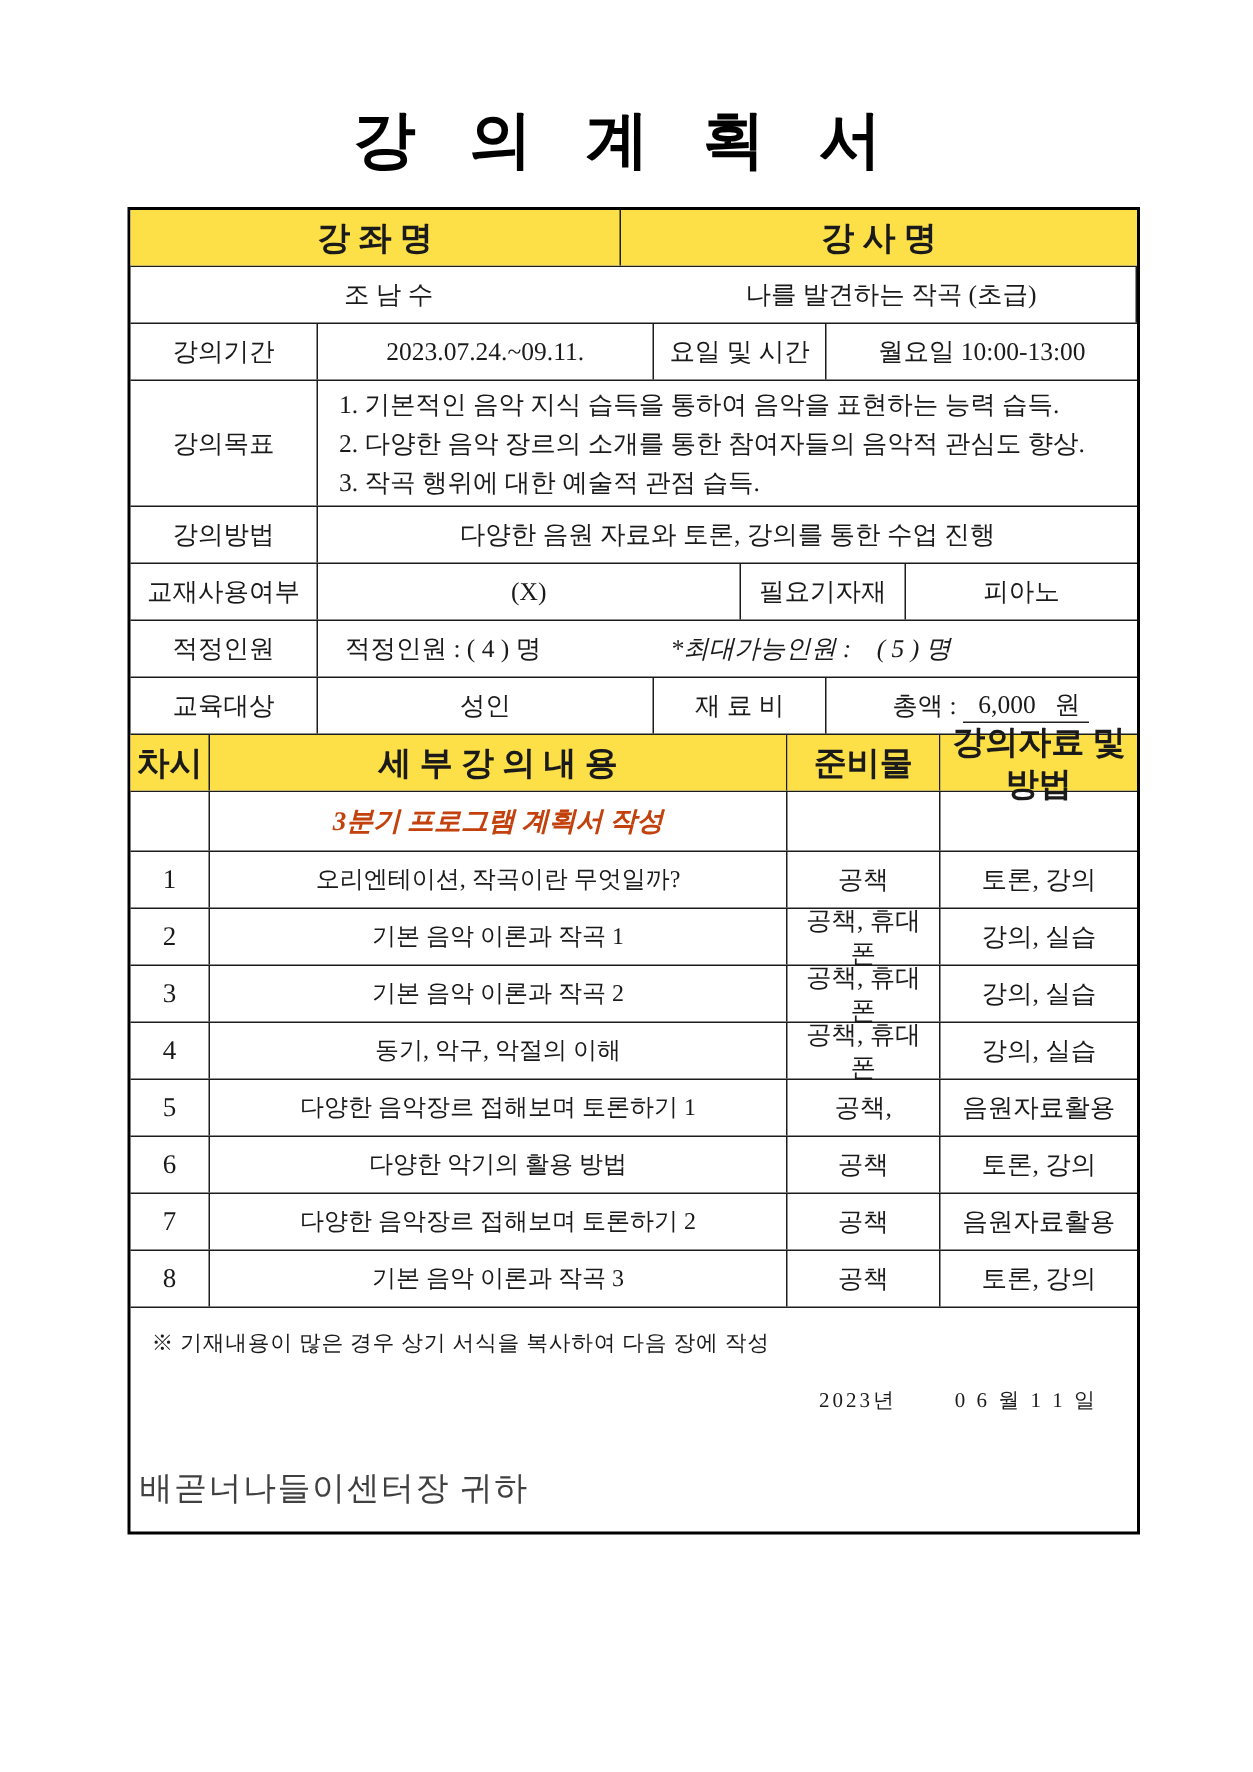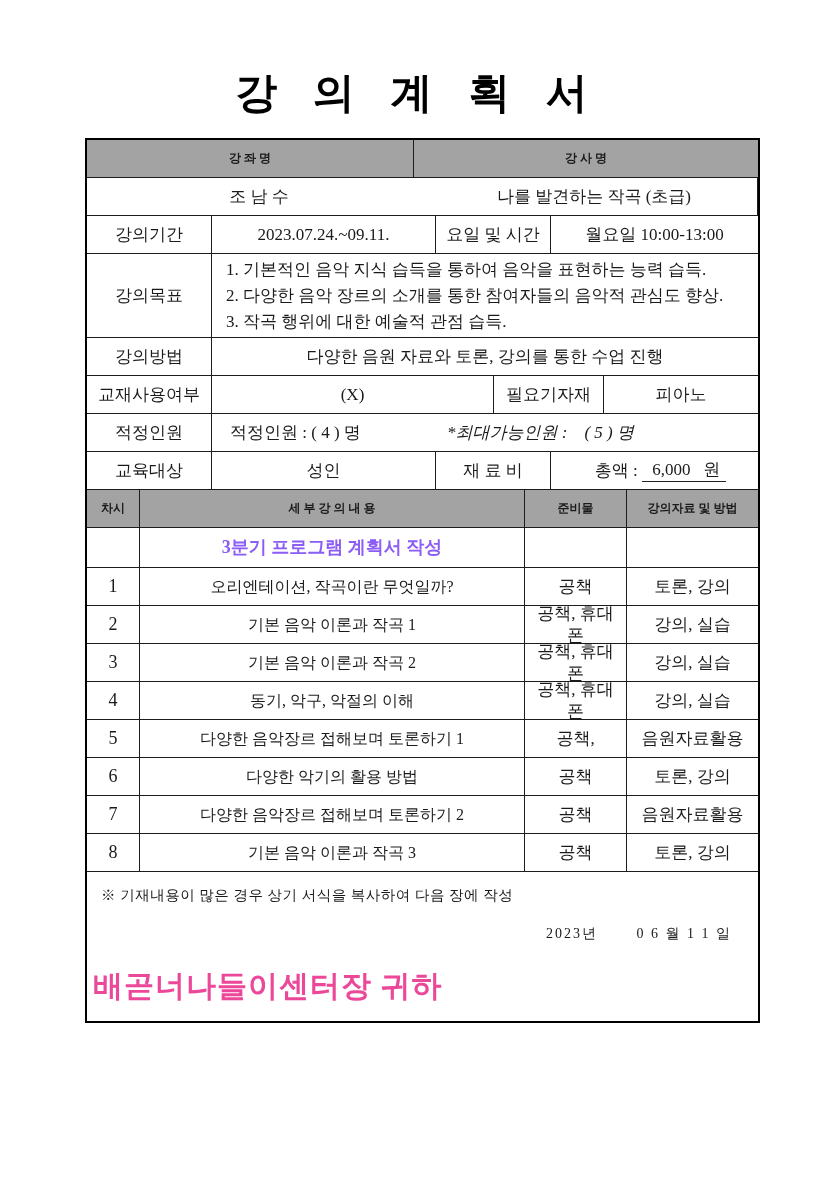--- a/index.html
+++ b/index.html
@@ -25,59 +25,59 @@
   .cell {
     border-right:1.5px solid #1c1c1c;
     display:flex; align-items:center; justify-content:center;
     font-size:17px; text-align:center; line-height:1.25;
     padding:2px 4px;
   }
   .cell.fill { flex:1; border-right:none; }
   .h38 { height:38px; }
   .h40 { height:40px; }
   .h84 { height:84px; }
-  .gray { background:#a3a3a3; font-weight:bold; font-size:12px; }
+  .gray { background:#fde047; font-weight:bold; font-size:22px; }
   .w327 { width:327px; }
   .w103 { width:125px; }
   .w224 { width:224px; }
   .w115 { width:115px; }
   .w282 { width:282px; }
   .w110 { width:110px; }
   .w53  { width:53px; }
   .w385 { width:385px; }
   .w102 { width:102px; }
   .left-cell { justify-content:flex-start; text-align:left; padding-left:14px; }
   .goal-lines { display:block; }
   .goal-lines div { line-height:26px; white-space:pre; }
   .capacity-cell { justify-content:flex-start; padding-left:18px; }
   .capacity-cell .max { margin-left:auto; margin-right:120px;font-style:italic; }
   .pre { white-space:pre; }
   .fee-cell { justify-content:center; padding-left:16px;font-family:Liberation Serif, serif; }
   .fee-underline { border-bottom:1.6px solid #222; padding:0 6px 1px 6px; white-space:pre; }
-  .blue-sub { color:#8b5cf6; font-weight:bold; font-size:18px; }
+  .blue-sub { color:#c2410c; font-weight:bold; font-size:18px;font-style:italic; }
   .session-no { font-size:18px; }
   .content-cell { font-size:16px; }
   .footer {
     height:149px; position:relative; padding:10px 0 0 0;
   }
   .footer-note { margin:4px 0 0 14px; font-size:14.5px; letter-spacing:0.5px; }
   .footer-date {
     margin-top:20px; text-align:right; padding-right:26px;
     font-size:14px; letter-spacing:2px; white-space:pre;
   }
   .footer-writer {
     margin-top:4px; text-align:right; padding-right:24px;
     font-size:17.5px; letter-spacing:2px; white-space:pre; position:relative;
   }
   .scribble {
     position:absolute; right:14px; top:-4px; pointer-events:none;
   }
   .footer-recipient {
     position:absolute; left:6px; bottom:14px;
-    font-size:30px; font-weight:bold; letter-spacing:1px; color:#ec4899;
+    font-size:22px; font-weight:normal; letter-spacing:1px; color:#404040;
   }
 </style>
 </head>
 <body>
 
 <div class="page">
 
   <h1 class="title">강 의 계 획 서</h1>
 
   <div class="doc-table">

